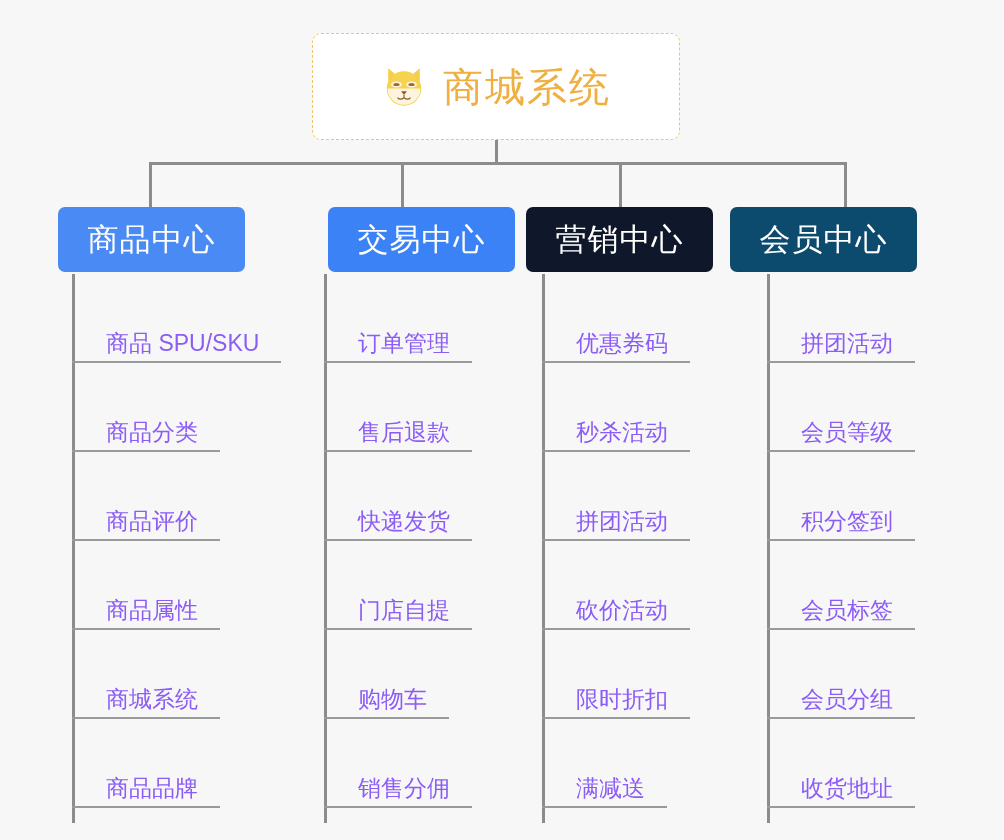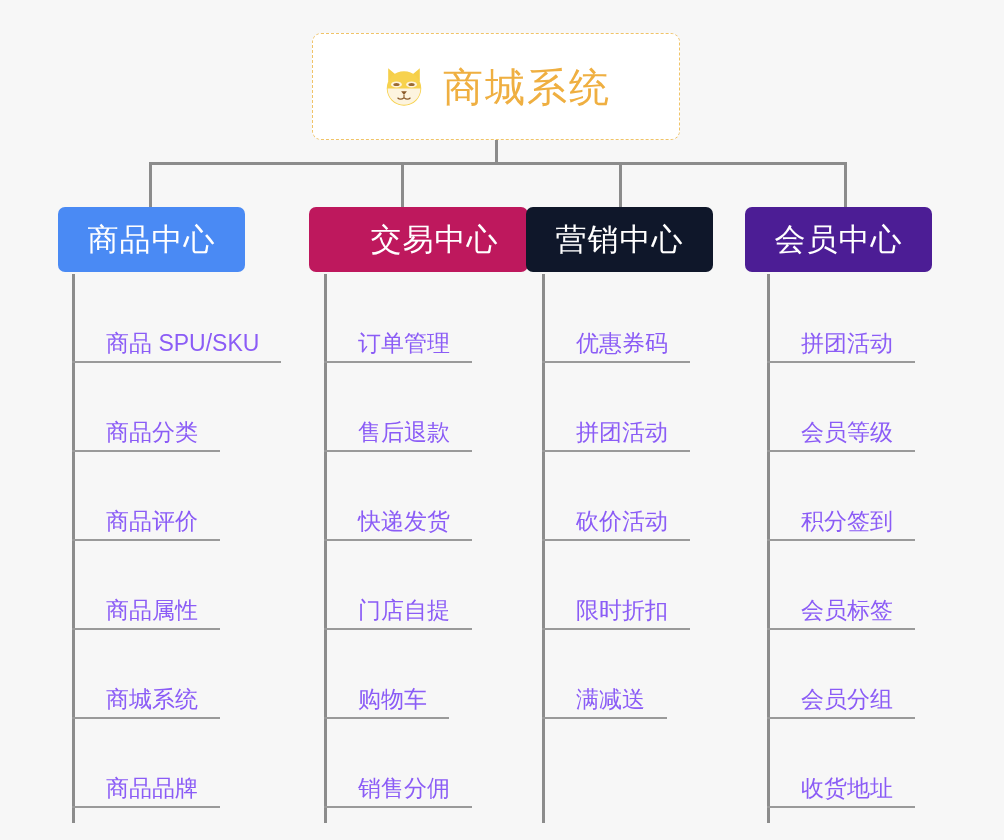--- a/index.html
+++ b/index.html
@@ -183,21 +183,21 @@
           </li>
           <li class="leaf">
             <div class="leaf-inner"><span class="leaf-label">商城系统</span></div>
           </li>
           <li class="leaf">
             <div class="leaf-inner"><span class="leaf-label">商品品牌</span></div>
           </li>
         </ul>
       </div>
       <div class="conn conn-drop" style="left: 401px;"></div>
-      <div class="cat-box" style="left: 309px; background: #be185d; padding-left: 32px;">
+      <div class="cat-box" style="left: 328px; background: #3b82f6;">
         <div class="cat-label">交易中心</div>
       </div>
       <div class="branch" style="left: 324px;">
         <div class="spine"></div>
         <ul class="leaf-list">
           <li class="leaf">
             <div class="leaf-inner"><span class="leaf-label">订单管理</span></div>
           </li>
           <li class="leaf">
             <div class="leaf-inner"><span class="leaf-label">售后退款</span></div>
@@ -220,35 +220,38 @@
       <div class="cat-box" style="left: 526px; background: #0f172a;">
         <div class="cat-label">营销中心</div>
       </div>
       <div class="branch" style="left: 542px;">
         <div class="spine"></div>
         <ul class="leaf-list">
           <li class="leaf">
             <div class="leaf-inner"><span class="leaf-label">优惠券码</span></div>
           </li>
           <li class="leaf">
+            <div class="leaf-inner"><span class="leaf-label">秒杀活动</span></div>
+          </li>
+          <li class="leaf">
             <div class="leaf-inner"><span class="leaf-label">拼团活动</span></div>
           </li>
           <li class="leaf">
             <div class="leaf-inner"><span class="leaf-label">砍价活动</span></div>
           </li>
           <li class="leaf">
             <div class="leaf-inner"><span class="leaf-label">限时折扣</span></div>
           </li>
           <li class="leaf">
             <div class="leaf-inner"><span class="leaf-label">满减送</span></div>
           </li>
         </ul>
       </div>
       <div class="conn conn-drop" style="left: 844px;"></div>
-      <div class="cat-box" style="left: 745px; background: #4c1d95;">
+      <div class="cat-box" style="left: 730px; background: #0c4a6e;">
         <div class="cat-label">会员中心</div>
       </div>
       <div class="branch" style="left: 767px;">
         <div class="spine"></div>
         <ul class="leaf-list">
           <li class="leaf">
             <div class="leaf-inner"><span class="leaf-label">拼团活动</span></div>
           </li>
           <li class="leaf">
             <div class="leaf-inner"><span class="leaf-label">会员等级</span></div>

